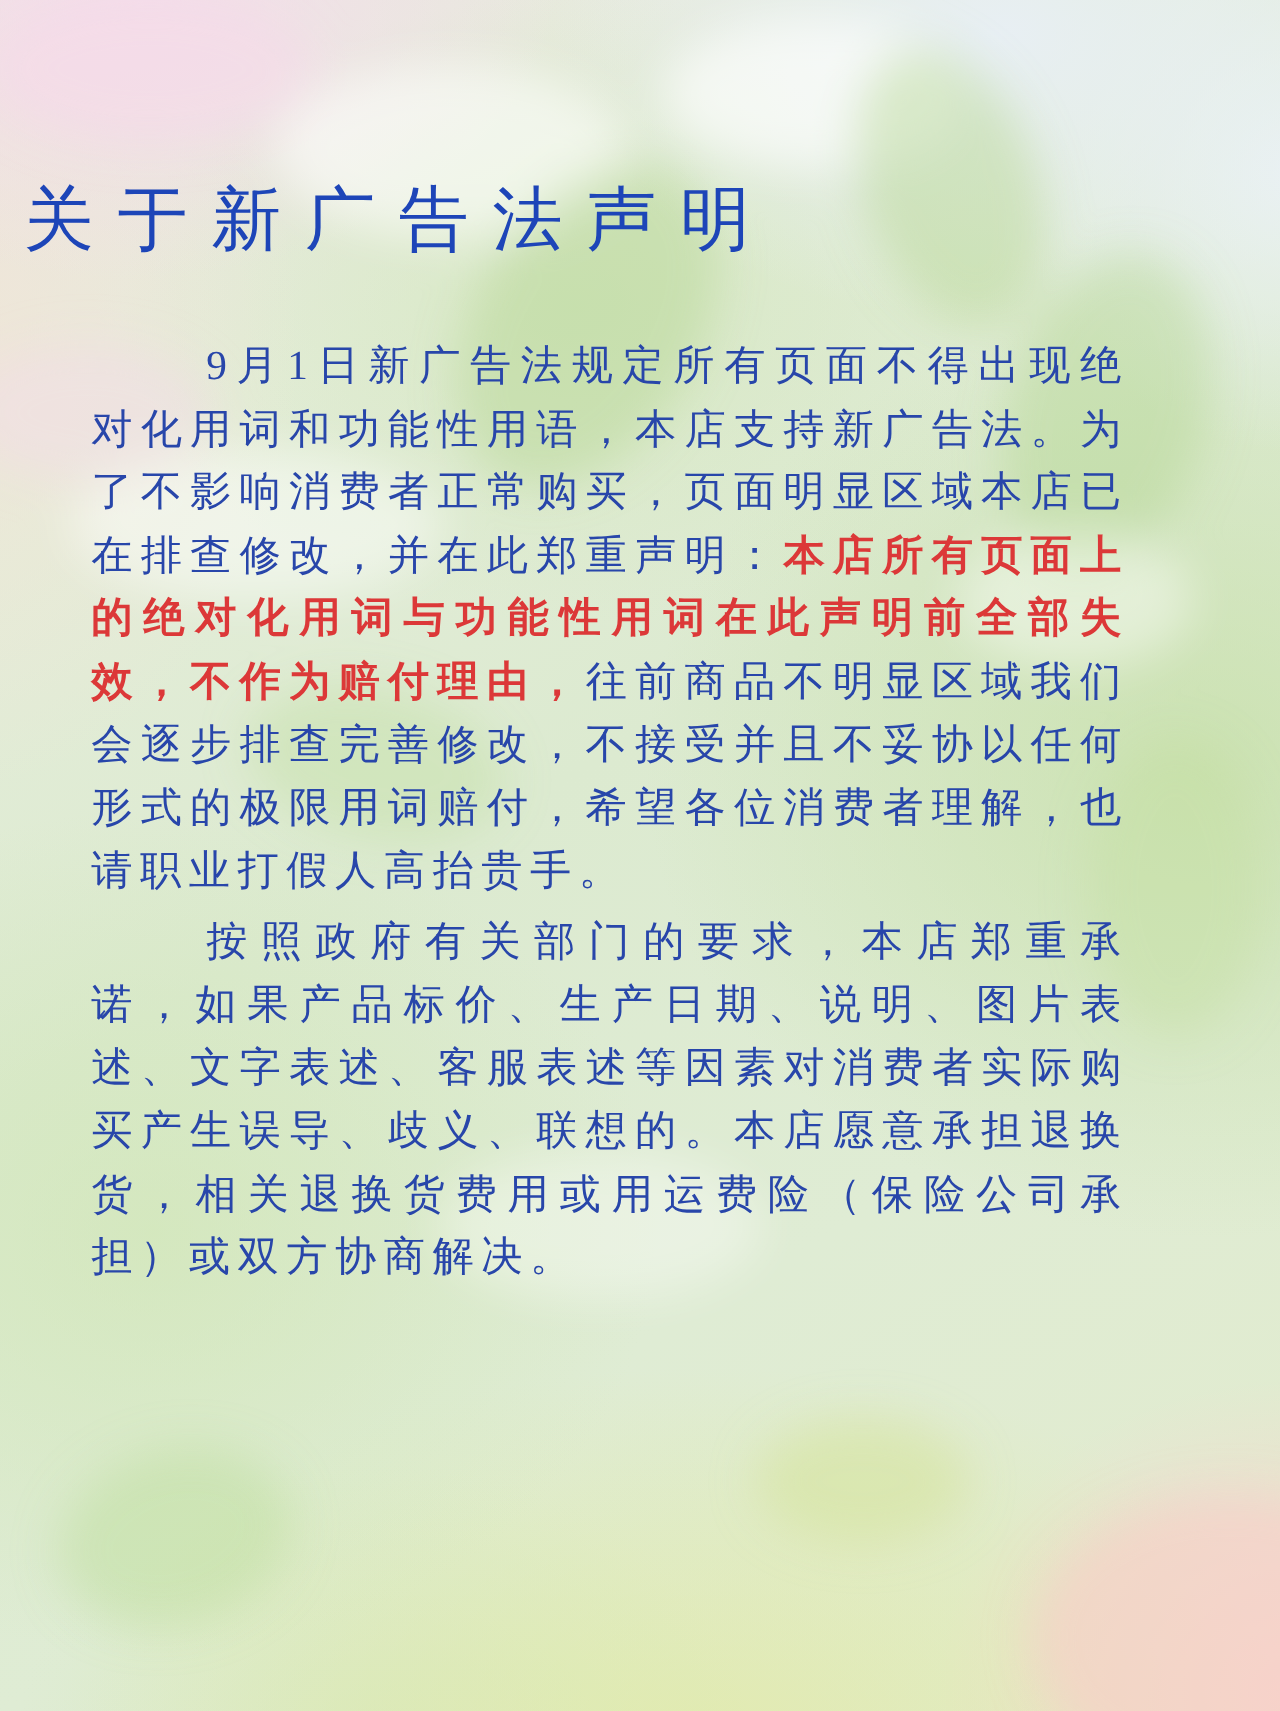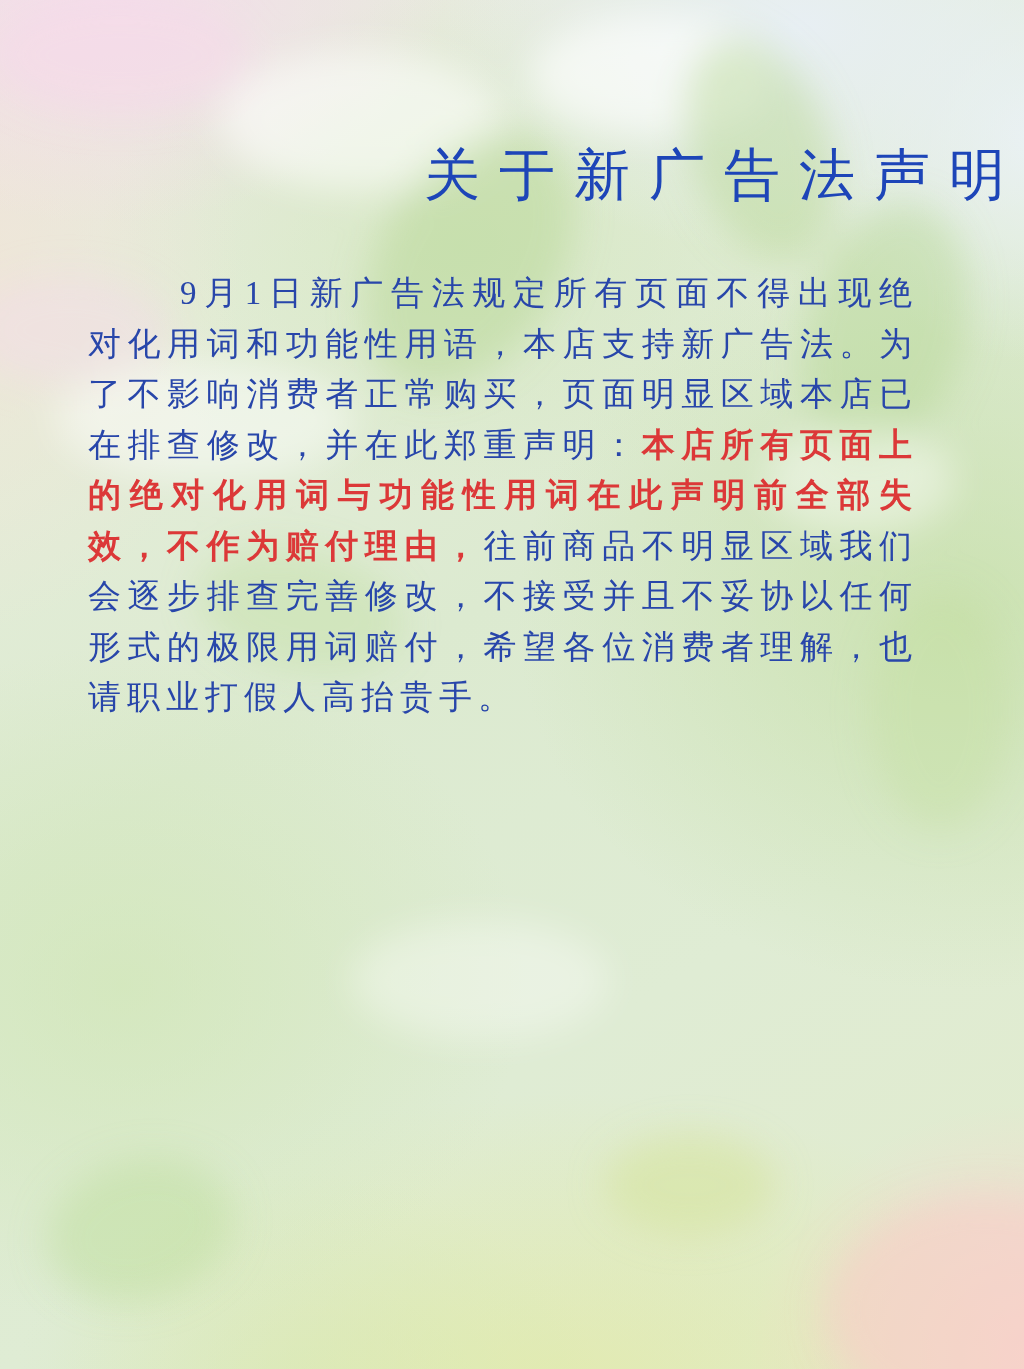--- a/index.html
+++ b/index.html
@@ -17,27 +17,27 @@
       radial-gradient(ellipse 520px 360px at 45% 18%, rgba(205,228,180,0.5), rgba(205,228,180,0) 70%),
       radial-gradient(ellipse 560px 470px at 12% 72%, rgba(205,229,175,0.55), rgba(205,229,175,0) 72%),
       radial-gradient(ellipse 720px 420px at 55% 102%, rgba(226,234,155,0.6), rgba(226,234,155,0) 72%),
       radial-gradient(ellipse 400px 350px at 101% 99%, rgba(250,212,208,0.95), rgba(250,212,208,0) 72%),
       radial-gradient(ellipse 420px 320px at 30% 102%, rgba(212,231,184,0.6), rgba(212,231,184,0) 70%),
       linear-gradient(150deg,#ece5e3 0%,#e4edd9 22%,#dcead0 45%,#dfecd4 70%,#e2ebcd 100%);
   }
   .bg-blobs{position:absolute;inset:0;width:100%;height:100%;}
   .title{
     position:absolute;top:138px;left:0;right:0;
-    margin:0;text-align:right;
+    margin:0;text-align:left;
     font-size:56px;font-weight:normal;
     letter-spacing:19px;text-indent:19px;
     color:var(--color-title,#1d45b8);
   }
   .content{
-    position:absolute;left:88px;top:268px;width:830px;
+    position:absolute;left:73px;top:268px;width:830px;
     font-size:33px;line-height:50.5px;letter-spacing:6px;
     color:var(--color-body,#2846aa);
     text-align:justify;text-justify:inter-character;
   }
   .para{margin:0 0 6px 0;text-indent:92px;}
   .seg-emphasis{color:var(--color-emphasis,#dc3838);font-weight:bold;}
 </style>
 </head>
 <body>
 
@@ -67,16 +67,17 @@
       <ellipse cx="985" cy="1310" rx="160" ry="115" fill="#f6cfc8" opacity="0.6"></ellipse>
     </g>
   </svg>
 
   <h1 class="title">关于新广告法声明</h1>
 
   <div class="content">
 
     <p class="para"><span class="seg-normal">9月1日新广告法规定所有页面不得出现绝对化用词和功能性用语，本店支持新广告法。为了不影响消费者正常购买，页面明显区域本店已在排查修改，并在此郑重声明：</span><span class="seg-emphasis">本店所有页面上的绝对化用词与功能性用词在此声明前全部失效，不作为赔付理由，</span><span class="seg-normal">往前商品不明显区域我们会逐步排查完善修改，不接受并且不妥协以任何形式的极限用词赔付，希望各位消费者理解，也请职业打假人高抬贵手。</span></p>
 
+    <p class="para"><span class="seg-normal">按照政府有关部门的要求，本店郑重承诺，如果产品标价、生产日期、说明、图片表述、文字表述、客服表述等因素对消费者实际购买产生误导、歧义、联想的。本店愿意承担退换货，相关退换货费用或用运费险（保险公司承担）或双方协商解决。</span></p>
 
 
   </div>
 </div>
 
 </body></html>

